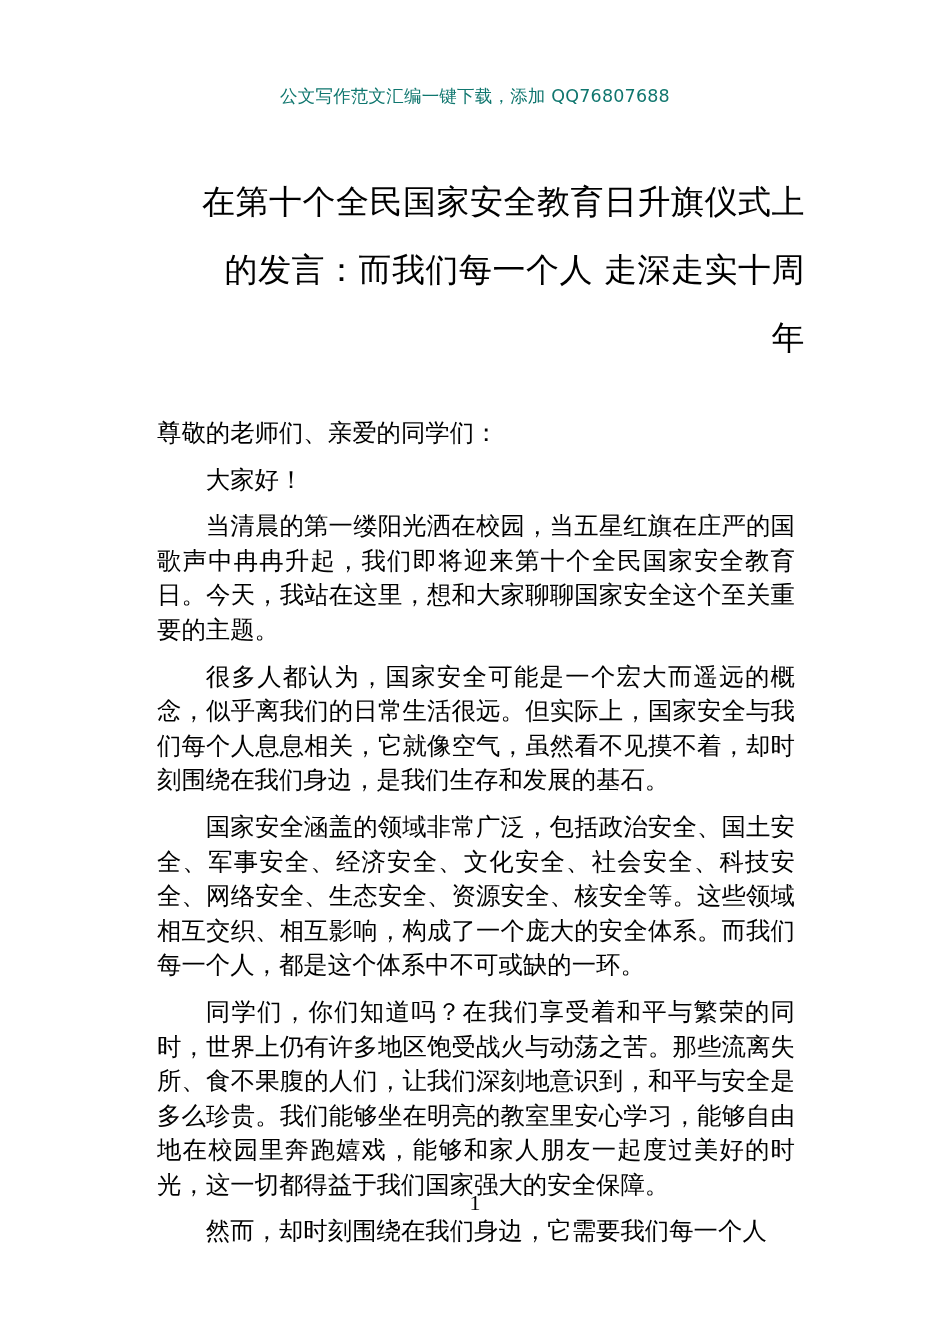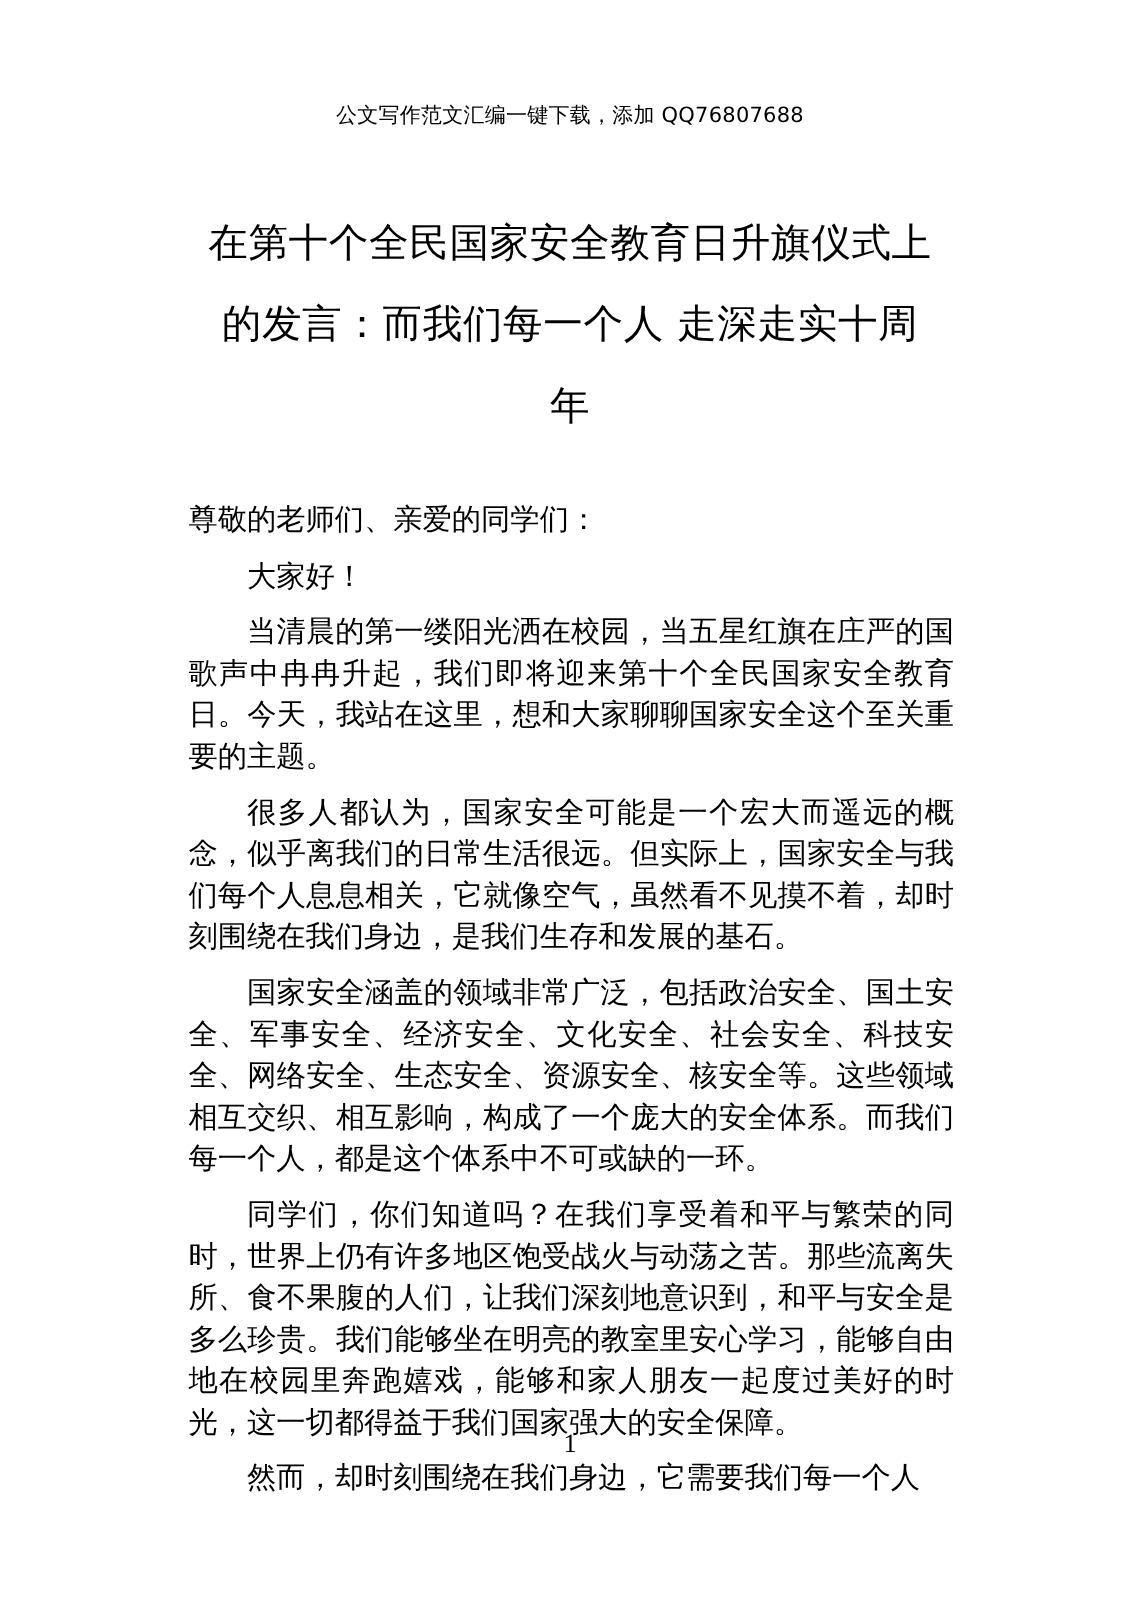--- a/index.html
+++ b/index.html
@@ -1,18 +1,18 @@
 <!DOCTYPE html>
 <html><head>
 <meta charset="utf-8">
 <style>
   html, body { margin: 0; padding: 0; background: #ffffff; }
   body { width: 950px; height: 1344px; position: relative; overflow: hidden; font-family: "DejaVu Sans", "Liberation Sans", sans-serif; color: #000; }
-  .header-note { position: absolute; top: 84px; left: 0; width: 950px; text-align: center; font-size: 17.5px; color: #000000; letter-spacing: 0.2px; }
-  .title { position: absolute; top: 168px; left: 145px; width: 660px; text-align: center; font-size: 33px; line-height: 68px; letter-spacing: 0.5px; }
+  .header-note { position: absolute; top: 84px; left: 0; width: 950px; text-align: center; font-size: 17.5px; color: #0f766e; letter-spacing: 0.2px; }
+  .title { position: absolute; top: 168px; left: 145px; width: 660px; text-align: right; font-size: 33px; line-height: 68px; letter-spacing: 0.5px; }
   .title .line { display: block; white-space: nowrap; }
   .body { position: absolute; top: 404px; left: 145px; width: 662px; font-size: 24.4px; line-height: 34.6px; }
   .body p { margin: 12px; text-align: justify; text-align-last: left; word-break: break-all; }
   .body p.indent { text-indent: 2em; }
   .page-number { position: absolute; top: 1190px; left: 0; width: 950px; text-align: center; font-family: "Liberation Serif", "DejaVu Serif", serif; font-size: 22px; }
 </style>
 </head>
 <body>
 
 <div class="header-note">公文写作范文汇编一键下载，添加 QQ76807688</div>

